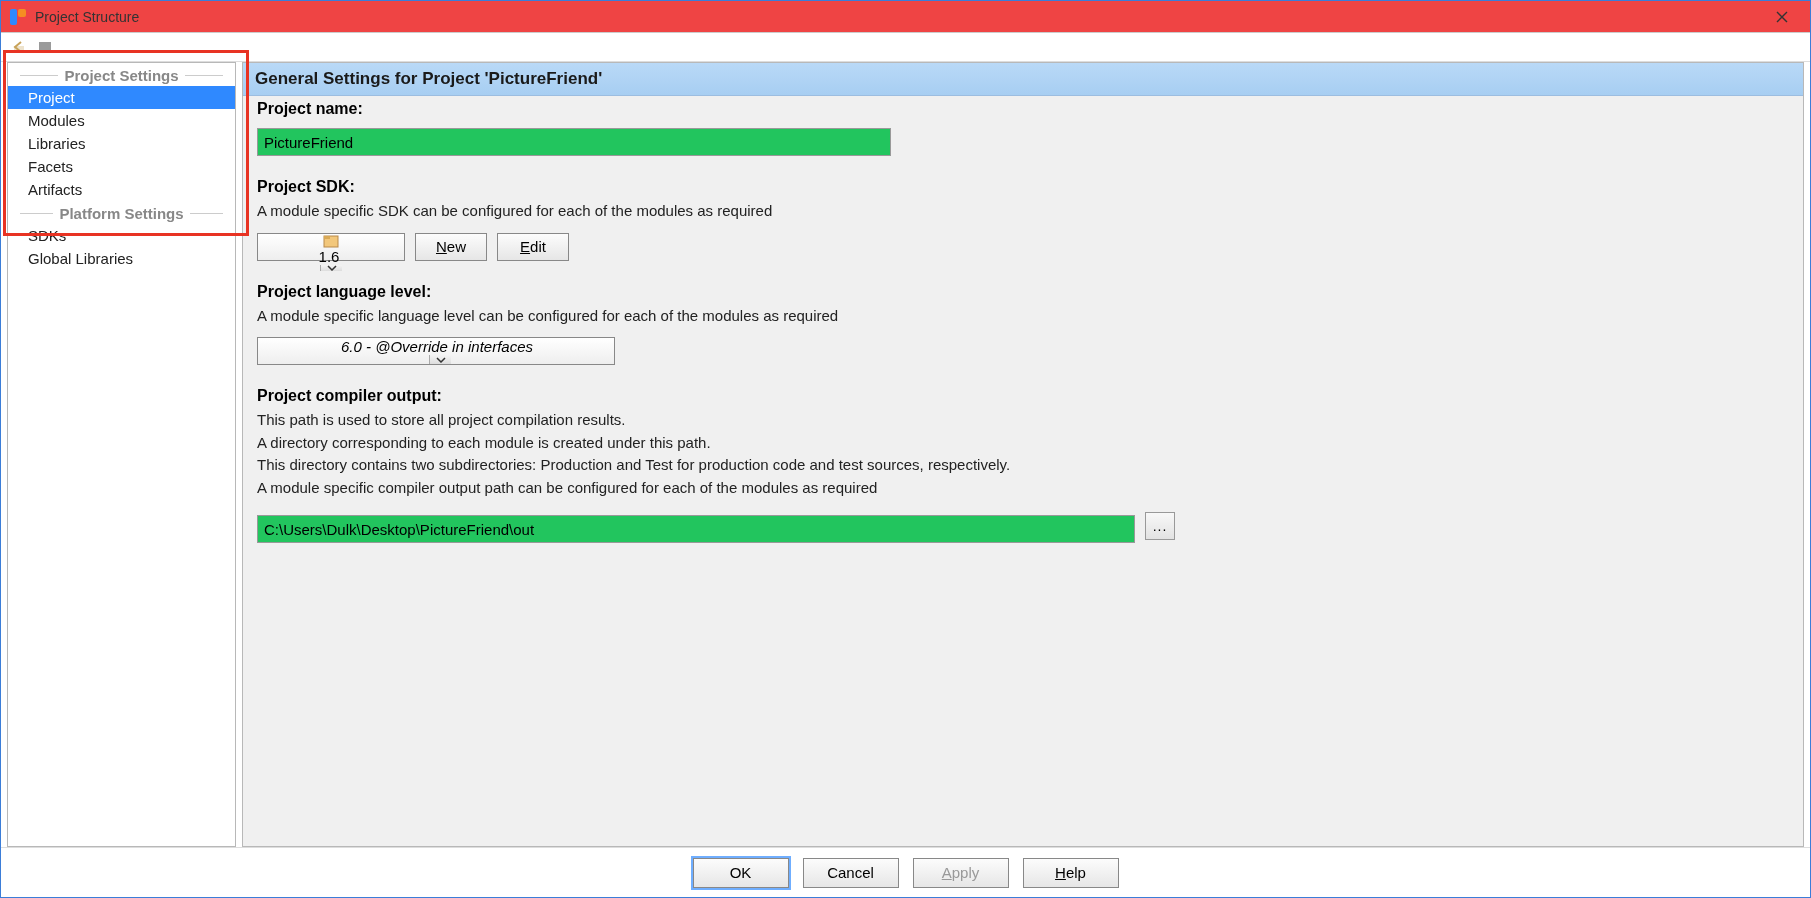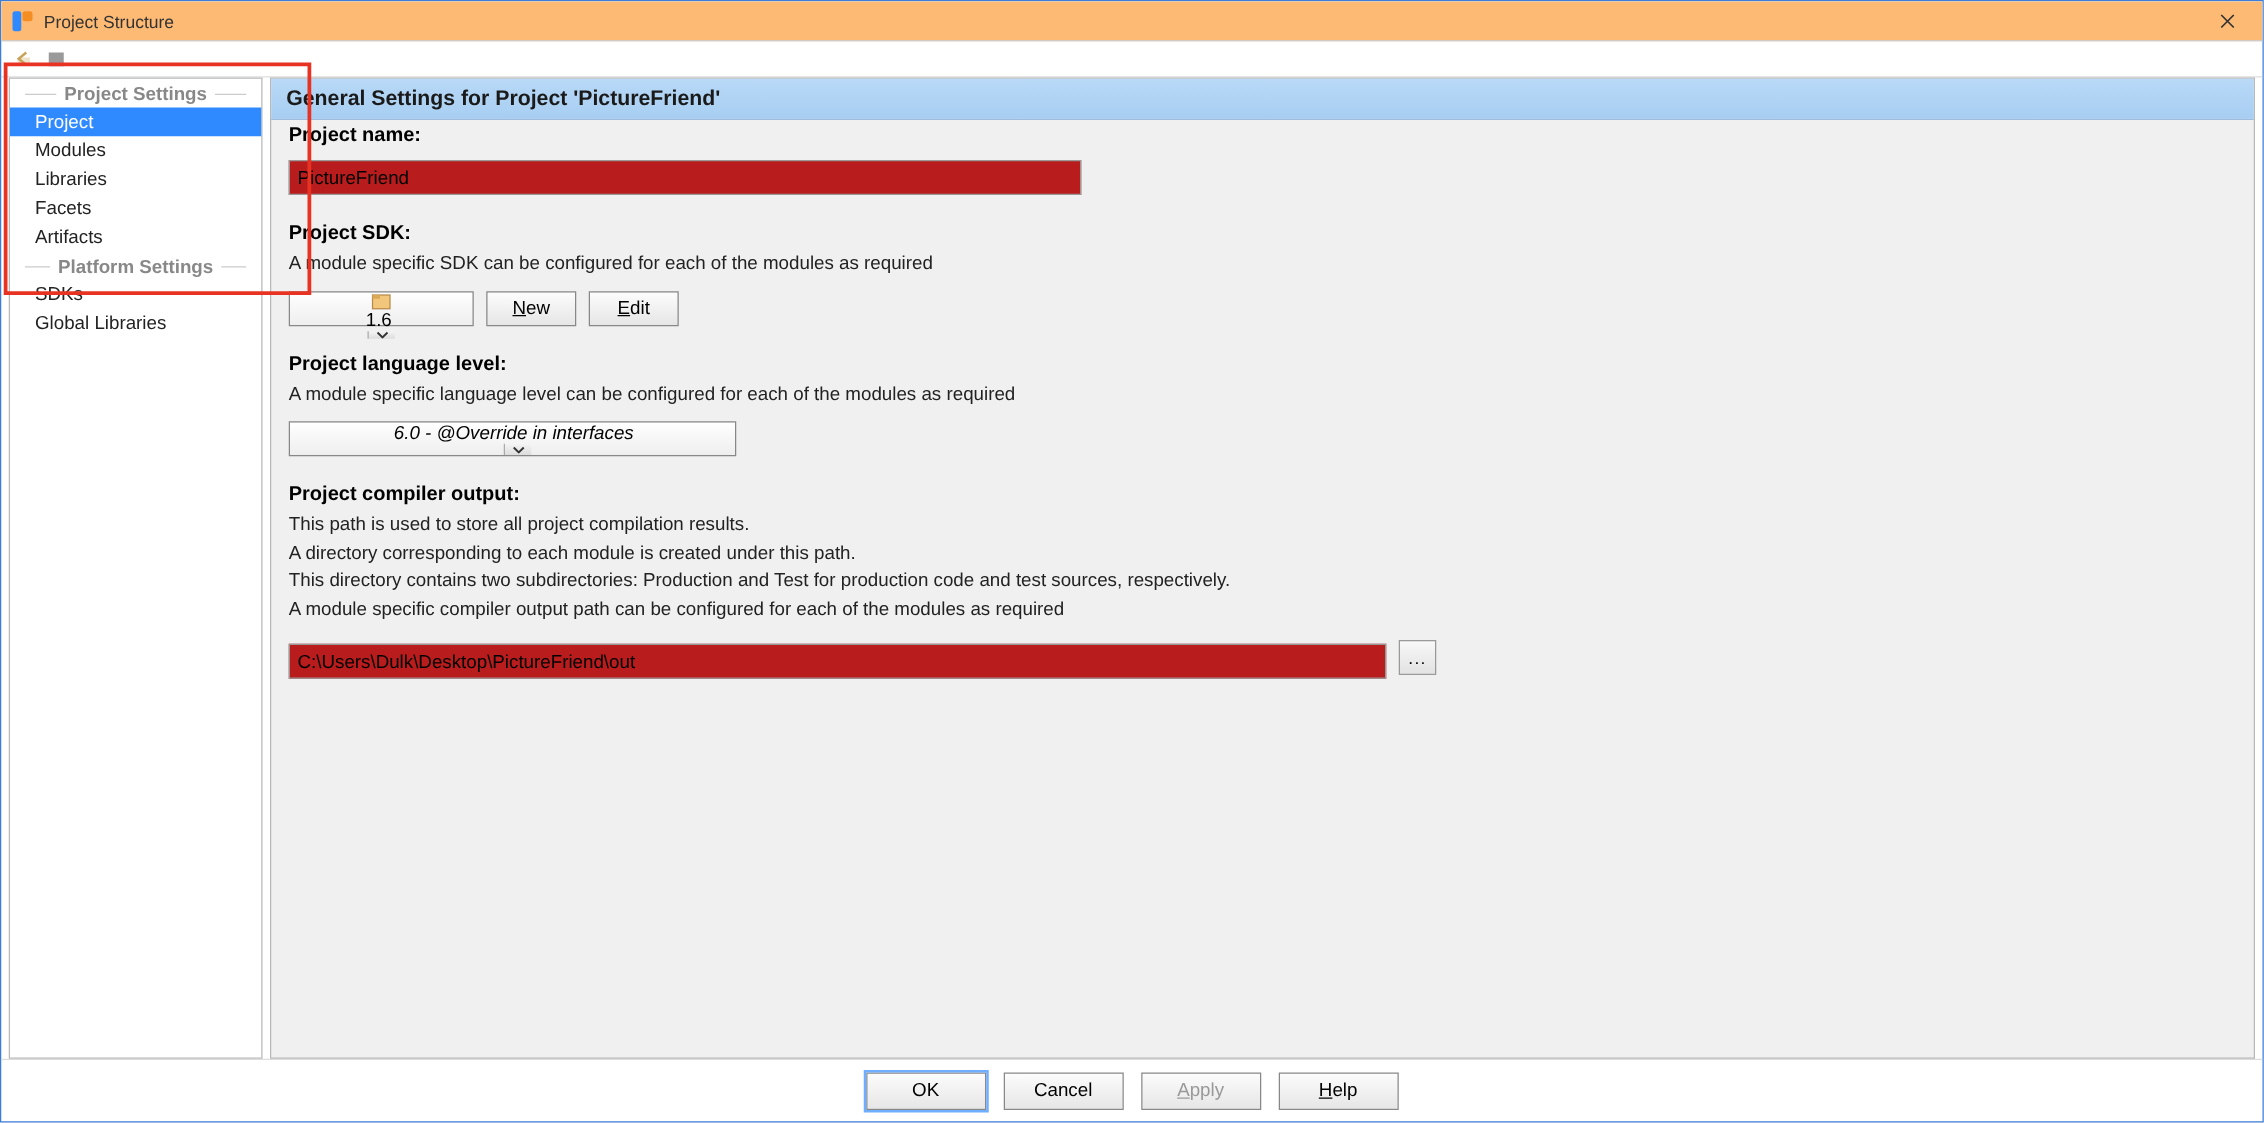--- a/index.html
+++ b/index.html
@@ -12,21 +12,21 @@
       height: 898px;
       overflow: hidden;
       border: 1px solid #3b7dd8;
     }
     .titlebar {
       height: 32px;
       display: flex;
       align-items: center;
       padding: 0 8px;
       border-bottom: 1px solid #ccc;
-      background: #fdba74;
+      background: #ef4444;
       justify-content: flex-end;
     }
     .titlebar .app-icon {
       width: 18px; height: 18px; margin-right: 8px;
       display:inline-flex;align-items:center;justify-content:center;
     }
     .titlebar .title { font-size: 14px; color: #333; }
     .titlebar .spacer { flex: 1; }
     .titlebar .close {
       width: 40px; height: 28px; display:flex;align-items:center;justify-content:center;
@@ -40,21 +40,21 @@
     .tb-btn {
       width:20px;height:20px;display:inline-flex;align-items:center;justify-content:center;
       cursor:pointer;color:#777;
     }
     .content {
       display:flex;
       border-top:1px solid #ddd;
       height: calc(100% - 32px - 28px - 50px);
     }
     .sidebar {
-      width: 203px;
+      width: 229px;
       border:1px solid #b8b8b8;
       background:#fff;
       margin: 0 6px 0 6px;
       position:relative;
     }
     .red-highlight {
       position:absolute;
       border:3px solid #e83323;
       top: -13px;
       left:-5px;
@@ -101,21 +101,21 @@
     }
     .field-group { margin-bottom: 22px; }
     .field-label { font-weight:bold; font-size:16px; margin-bottom:4px; }
     .field-desc { font-size:15px; line-height:1.5; color:#222; }
     .text-input {
       width: 634px;
       height: 28px;
       border:1px solid #999;
       padding: 2px 6px;
       font-size:15px;
-      background:#b91c1c;
+      background:#22c55e;
       margin-top:6px;
     }
     .wide-input { width: 878px; }
     .row { display:flex; align-items:center; gap:10px; margin-top:10px;}
     .dropdown {
       display:inline-flex;align-items:center;
       border:1px solid #888;
       background:linear-gradient(#fff,#eee);
       height:28px;
       cursor:pointer;

